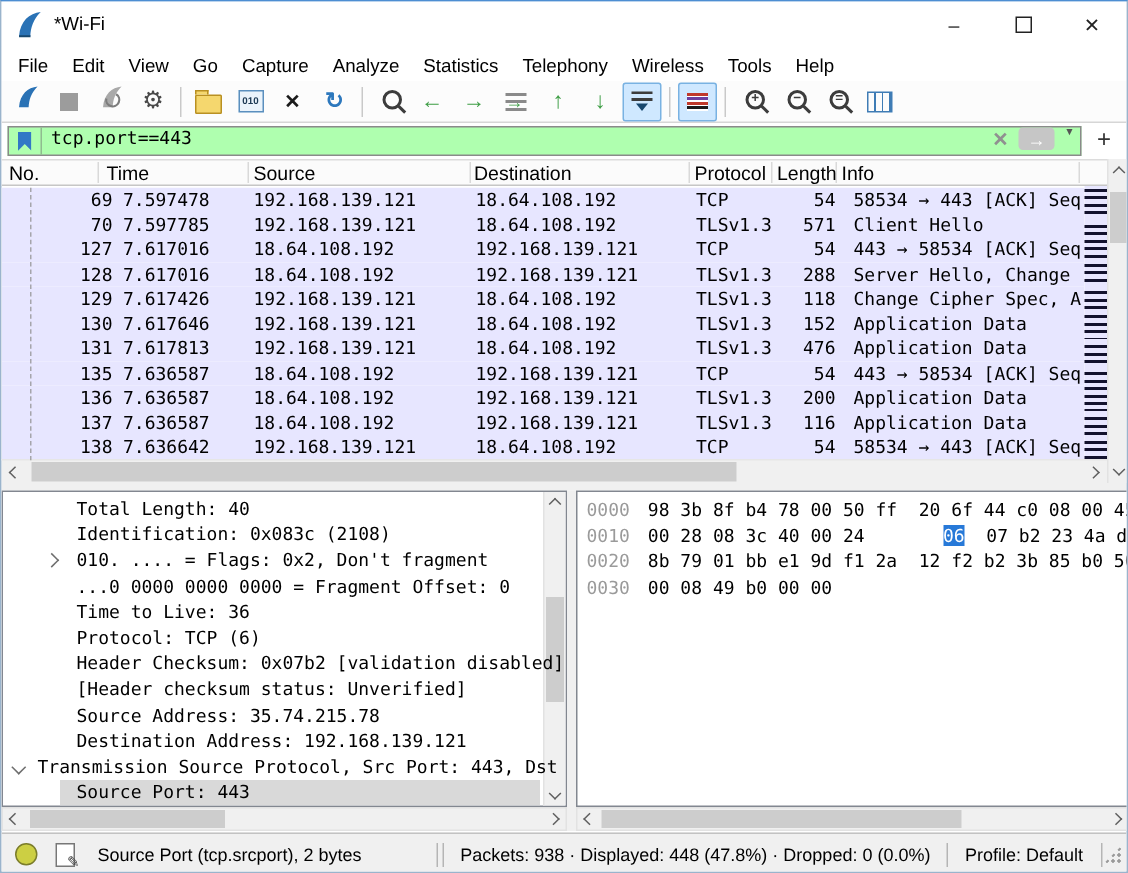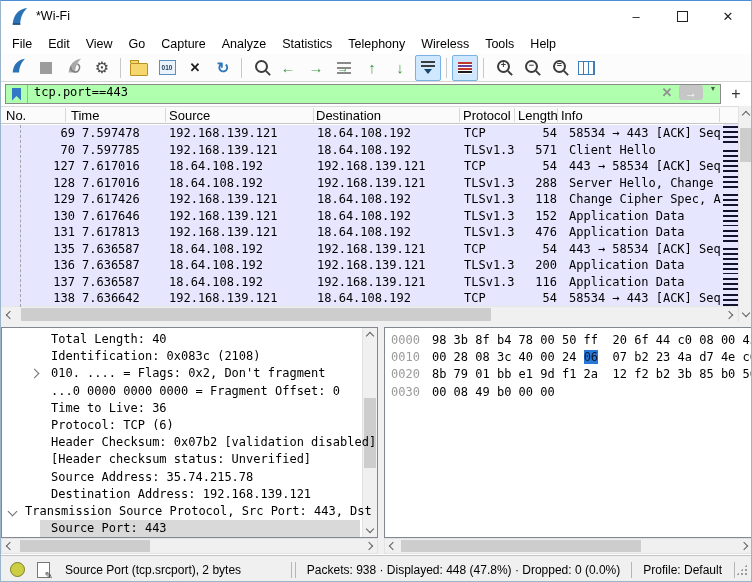--- a/index.html
+++ b/index.html
@@ -88,21 +88,21 @@
   .tree-chv{position:absolute;top:5px;width:6px;height:6px;border-top:1.5px solid #6e6e6e;border-right:1.5px solid #6e6e6e;z-index:1;}
   .tree-chv.cR{transform:rotate(45deg);}
   .tree-chv.cD{transform:rotate(135deg);}
   .tree-chv.p0{left:7px;} .tree-chv.p1{left:29px;}
   .dvscroll{top:327px;left:361px;width:15px;height:209px;border-left:1px solid #e2e2e2;}
   .dhscroll{top:537px;left:0;width:377px;height:16px;border:1px solid #e2e2e2;}
   
   .hexpane{position:absolute;top:326px;left:383px;width:369px;height:211px;border:1px solid #828790;box-sizing:border-box;background:#fff;overflow:hidden;padding-top:4px;}
   .hexrow{height:17.2px;line-height:17.2px;font-family:"DejaVu Sans Mono",monospace;font-size:12px;white-space:pre;padding-left:6px;}
   .hoff{color:#9a9a9a;margin-right:12px;}
-  .hsel{background:var(--hex-sel,#2779d8);color:#0f172a;}
+  .hsel{background:var(--hex-sel,#2779d8);color:#ffffff;margin-left:45px;}
   .hhscroll{top:537px;left:383px;width:369px;height:16px;border:1px solid #e2e2e2;}
   
   .statusbar{position:absolute;top:554px;left:0;right:0;height:28px;background:#f0f0f0;border-top:1px solid #c2c2c2;box-sizing:border-box;display:flex;align-items:center;font-size:12px;}
   .expert-dot{width:13px;height:13px;border-radius:50%;background:#cccf43;border:1px solid #7b7d2a;margin-left:9px;flex:none;}
   .comment-icon{width:11px;height:14px;border:1px solid #777;background:#fff;margin-left:12px;position:relative;flex:none;}
   .comment-icon::after{content:"✎";position:absolute;right:-4px;bottom:-4px;font-size:10px;color:#444;}
   .sb-field{margin-left:15px;white-space:nowrap;}
   .sb-flex{flex:1;}
   .sb-sep{width:1px;height:16px;background:#b5b5b5;margin:0 1.5px;flex:none;}
   .sb-counts{margin:0 9px;white-space:nowrap;}

